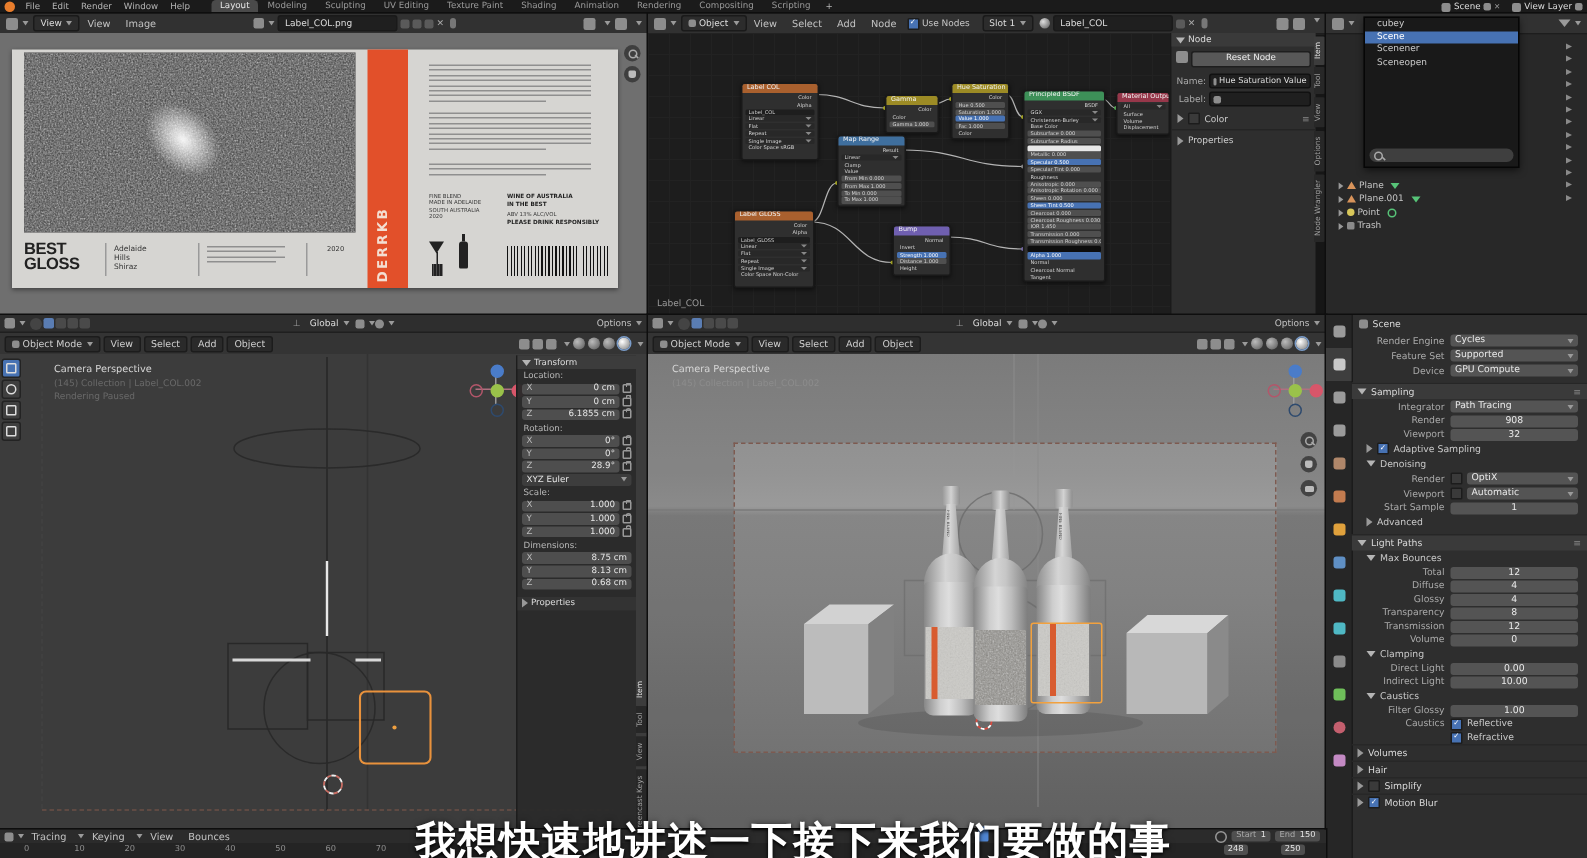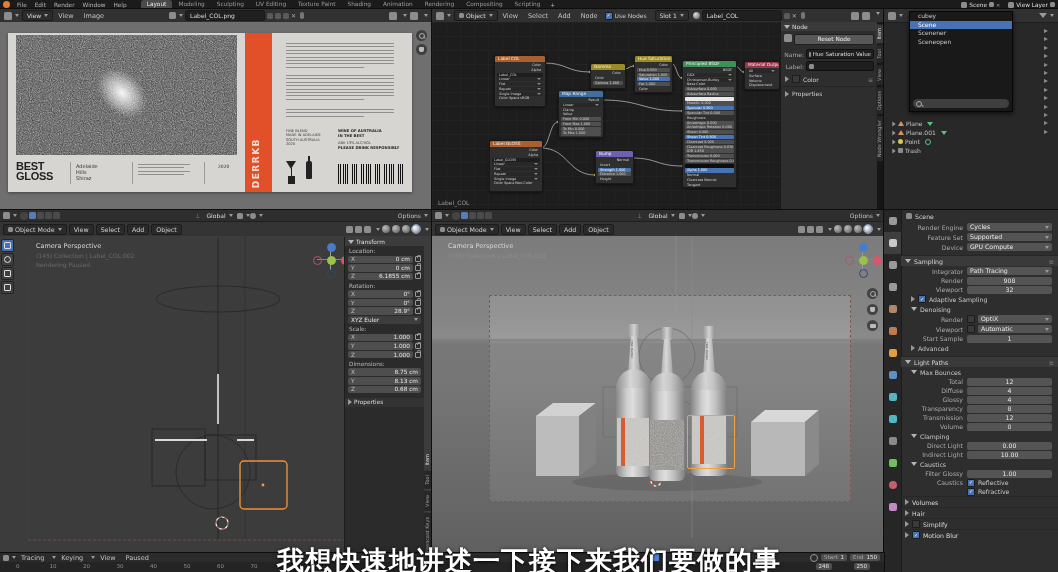--- a/index.html
+++ b/index.html
@@ -1143,21 +1143,21 @@
 
   <div id="tl" class="abs">
     <div id="tl-h">
         <span class="ic" style="margin-left: 3px; width: 6px; height: 6px;"></span>
         <span class="dar"></span>
         <span class="menu">Tracing</span>
         <span class="dar"></span>
         <span class="menu">Keying</span>
         <span class="dar"></span>
         <span class="menu">View</span>
-        <span class="menu">Paused</span>
+        <span class="menu">Bounces</span>
         <span style="margin-left: auto; margin-right: 4px; display: inline-flex; gap: 3px; align-items: center;">
           <span style="width: 6px; height: 6px; border: 1px solid rgb(153, 153, 153); border-radius: 50%; display: inline-block;"></span>
           <span class="tlf">
             <span style="color: rgb(170, 170, 170);">Start</span>
             <span>1</span>
           </span>
           <span class="tlf">
             <span style="color: rgb(170, 170, 170);">End</span>
             <span>150</span>
           </span>

